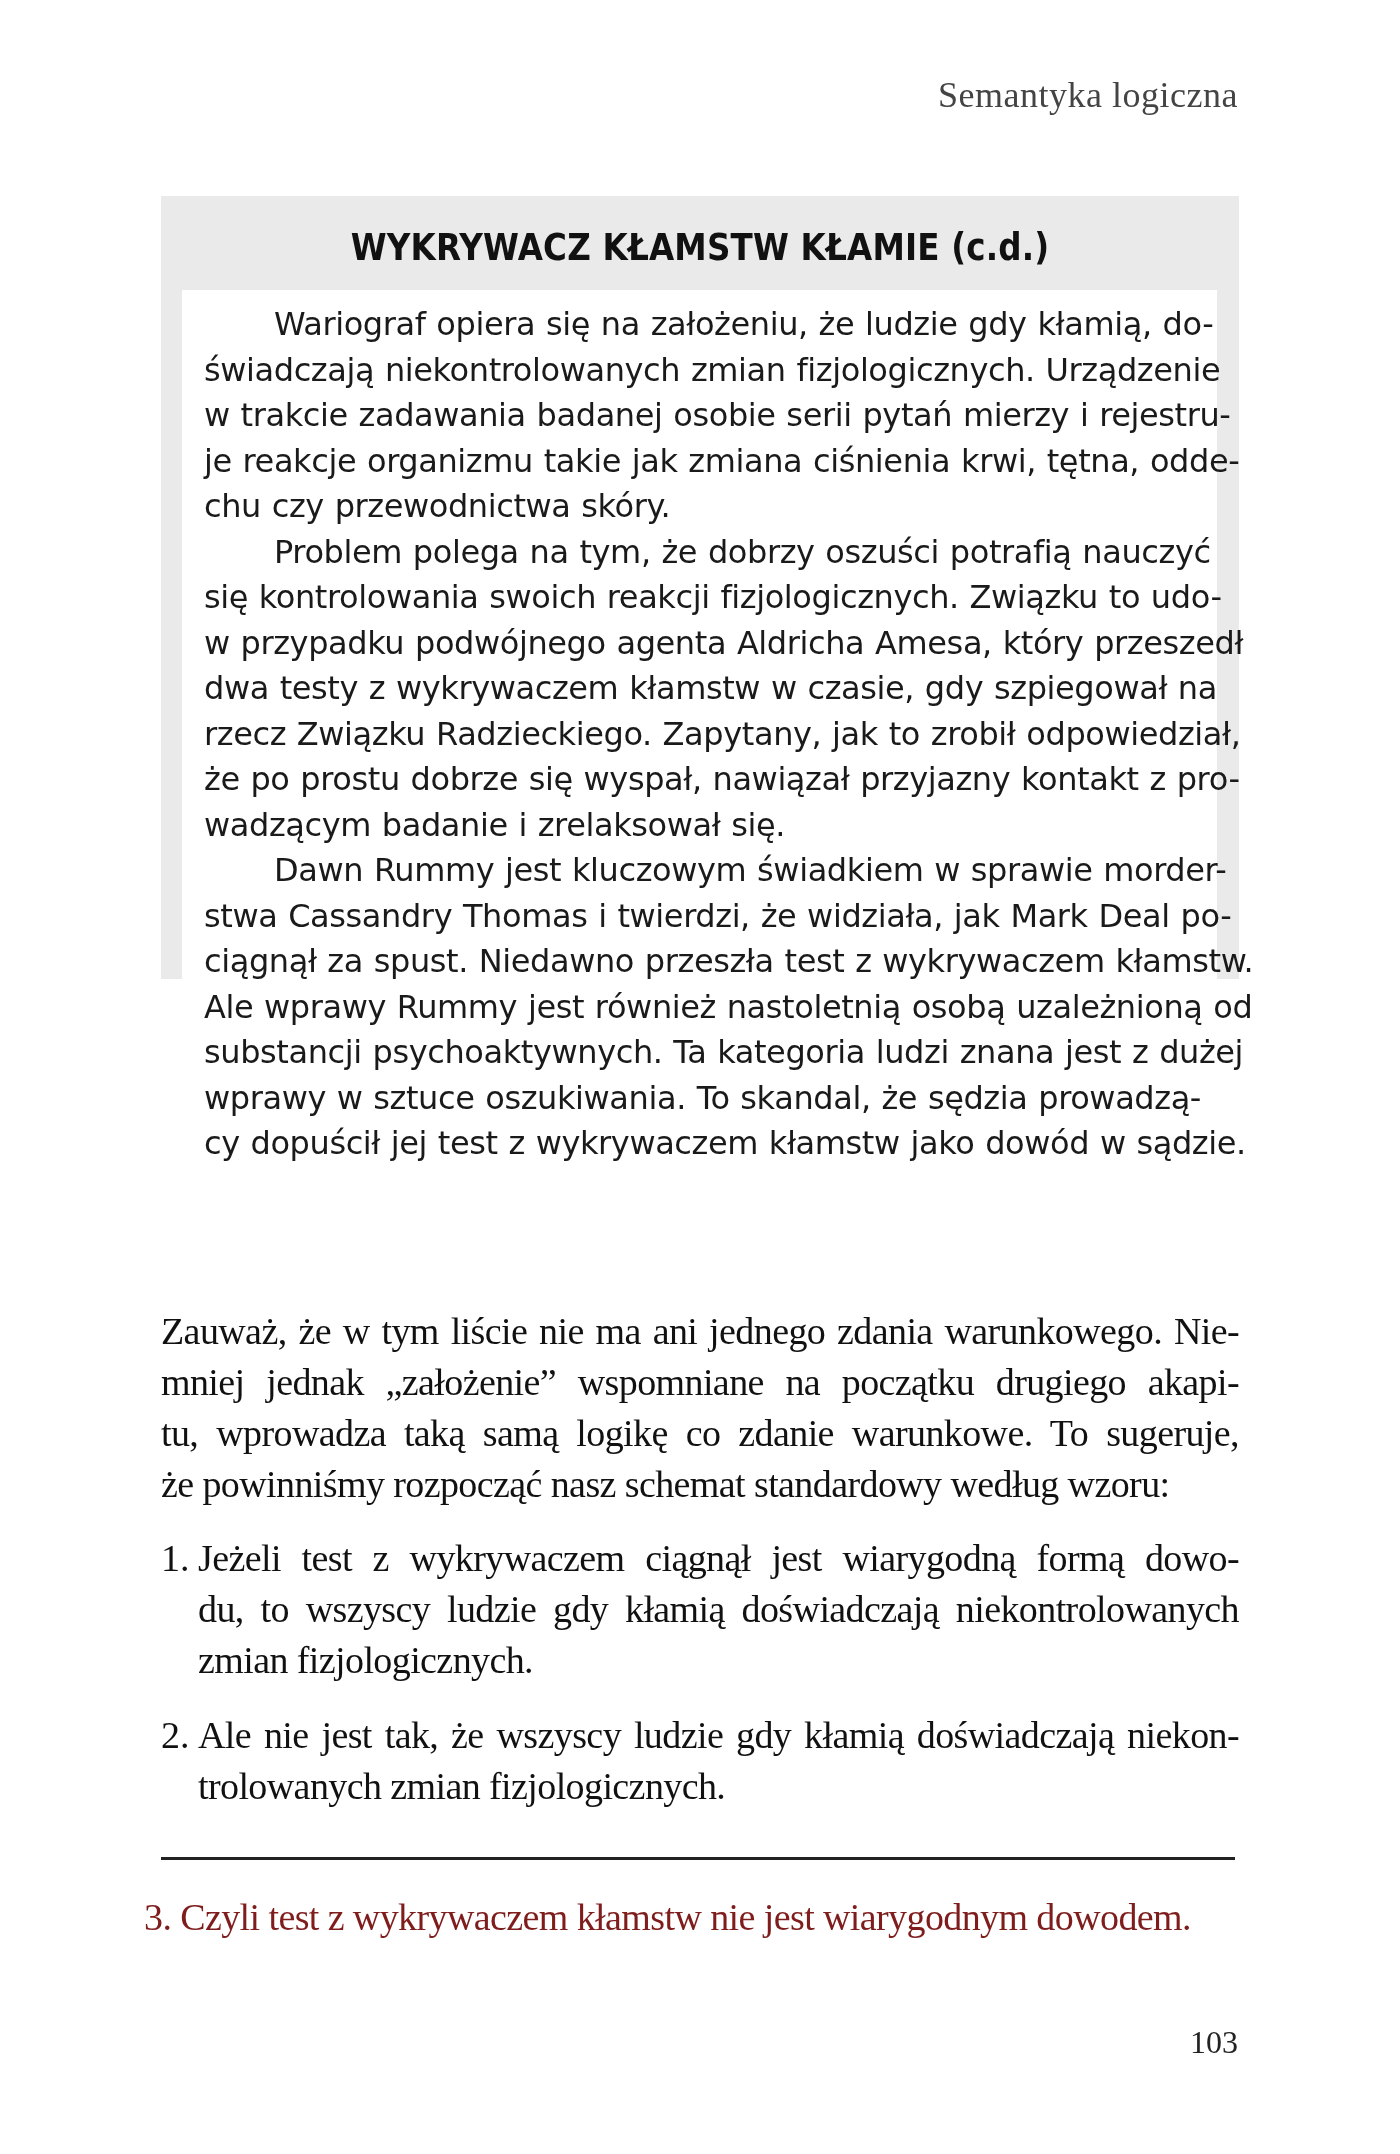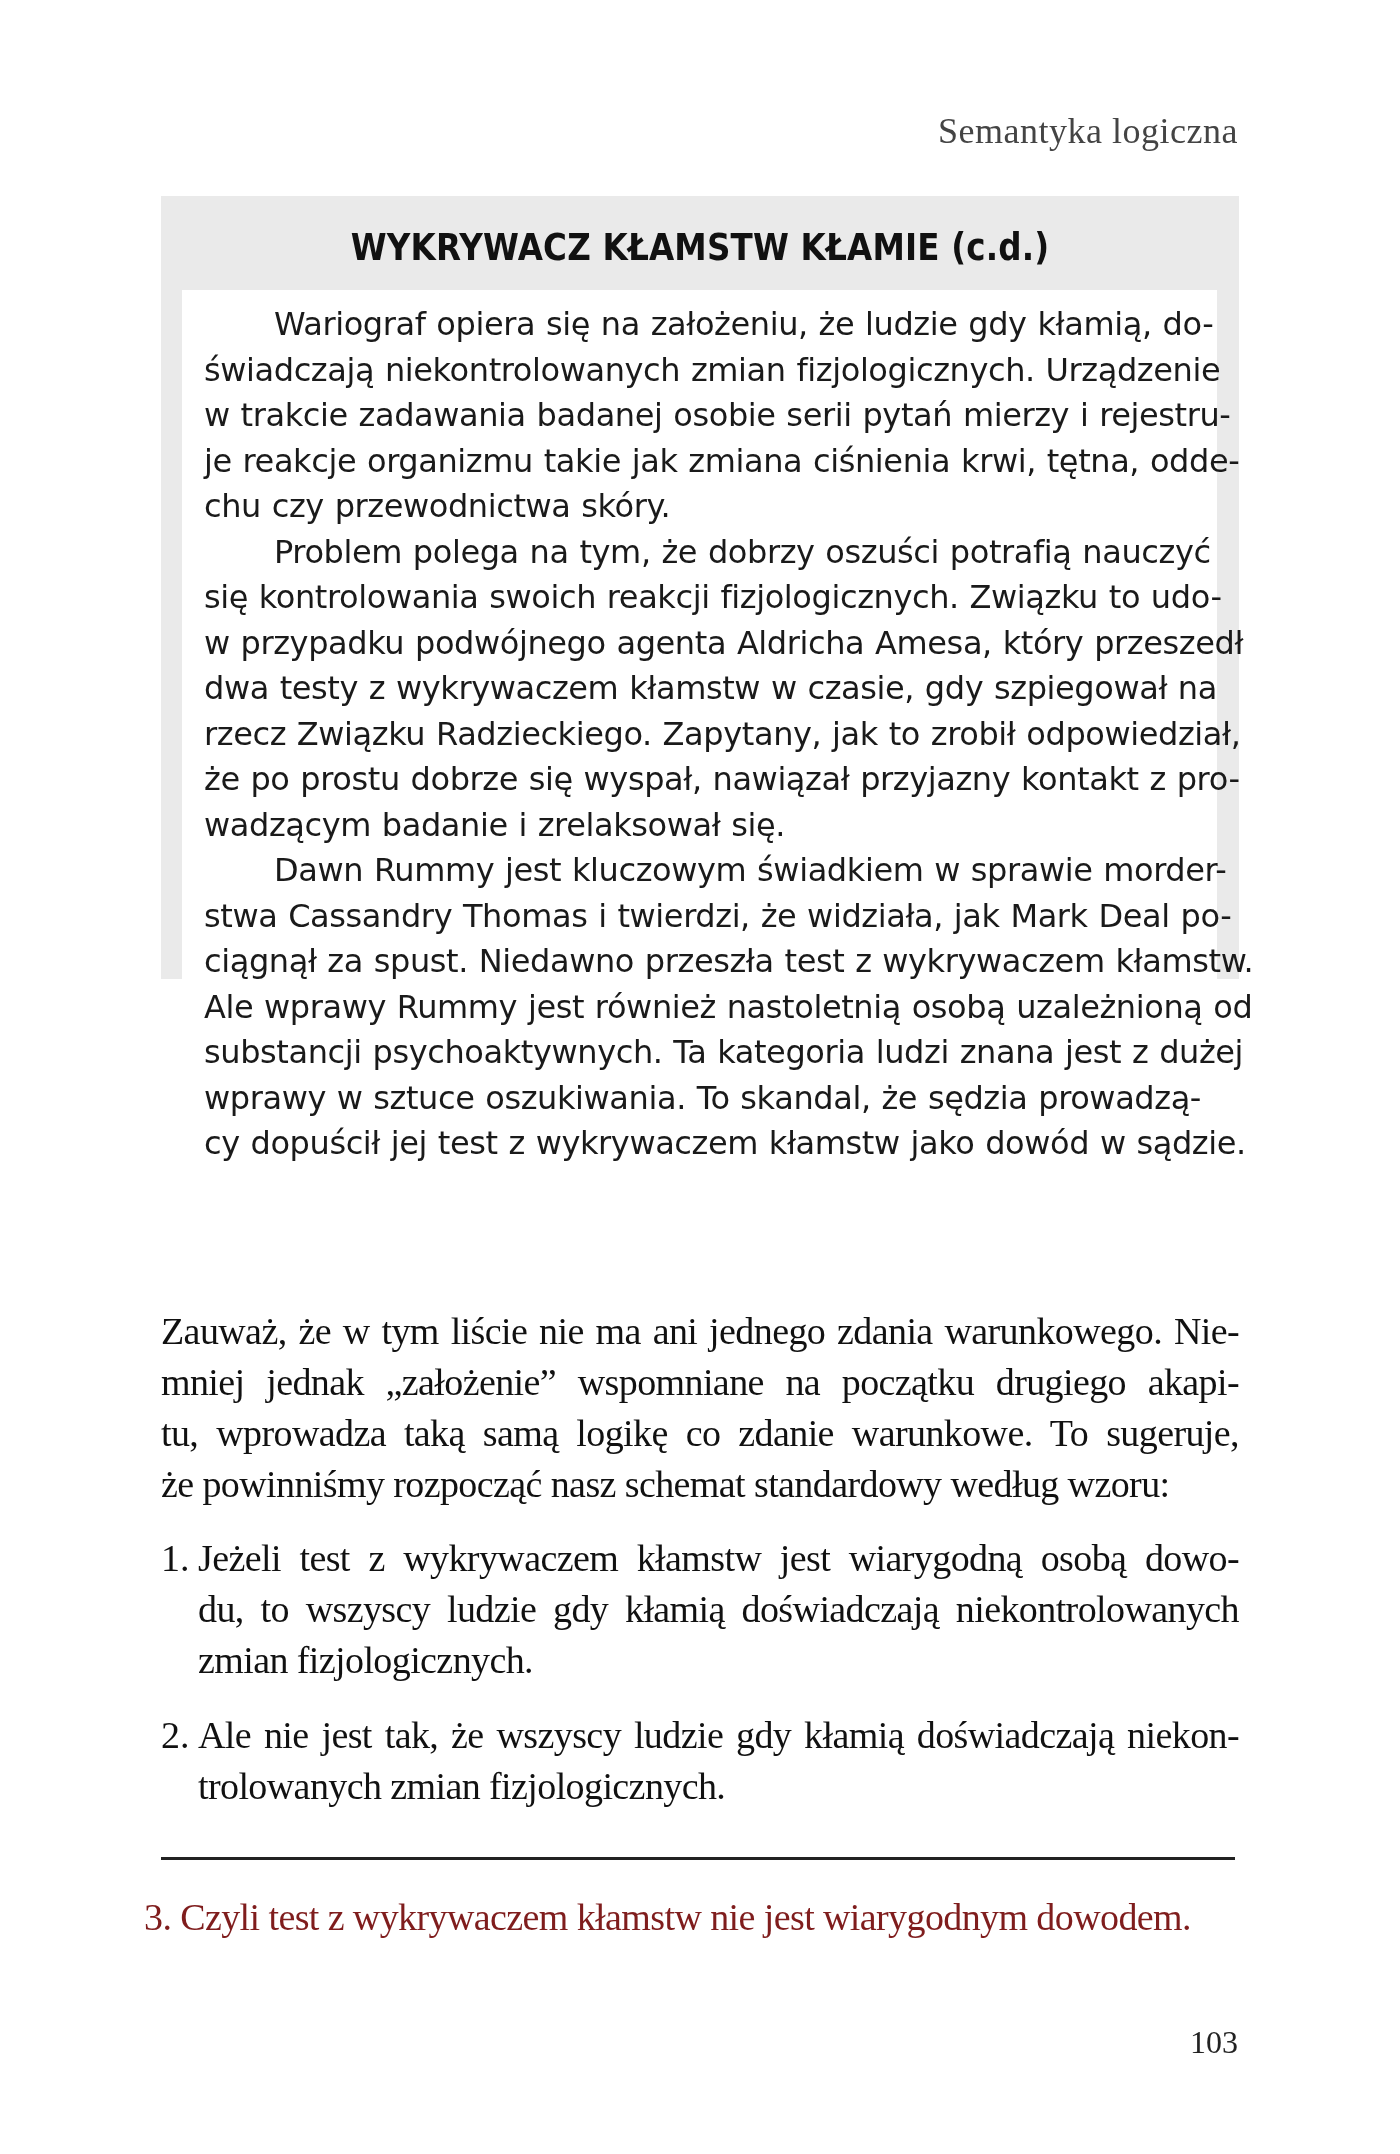--- a/index.html
+++ b/index.html
@@ -1,20 +1,20 @@
 <!DOCTYPE html>
 <html><head>
 <meta charset="utf-8">
 <style>
   html, body { margin: 0; padding: 0; background: #ffffff; }
   body { width: 1400px; height: 2154px; position: relative; overflow: hidden; color: #1a1a1a; }
   .running-head {
     position: absolute; right: 162px; top: 74px;
     font-family: "Liberation Serif", "DejaVu Serif", serif;
-    font-size: 36px; color: #444; letter-spacing: 0.5px; margin-top: 36px;
+    font-size: 36px; color: #444; letter-spacing: 0.5px;
   }
   .sidebar-box {
     position: absolute; left: 161px; top: 196px; width: 1078px; height: 783px;
     background: #eaeaea;
   }
   .sidebar-title {
     position: absolute; left: 0; right: 0; top: 30px; text-align: center;
     font-family: "DejaVu Sans", "Liberation Sans", sans-serif;
     font-weight: bold; font-size: 37px; letter-spacing: 0.2px; color: #111;
     transform: scaleX(0.88);
@@ -92,21 +92,21 @@
 <div class="body-text" style="top:1306px">
   <span class="ln">Zauważ, że w tym liście nie ma ani jednego zdania warunkowego. Nie-</span>
   <span class="ln">mniej jednak „założenie” wspomniane na początku drugiego akapi-</span>
   <span class="ln">tu, wprowadza taką samą logikę co zdanie warunkowe. To sugeruje,</span>
   <span class="ln last">że powinniśmy rozpocząć nasz schemat standardowy według wzoru:</span>
 </div>
 
 <div class="premise" style="top:1533px">
   <span class="num">1.</span>
   <div class="txt">
-    <span class="ln">Jeżeli test z wykrywaczem kłamstw jest wiarygodną osobą dowo-</span>
+    <span class="ln">Jeżeli test z wykrywaczem ciągnął jest wiarygodną formą dowo-</span>
     <span class="ln">du, to wszyscy ludzie gdy kłamią doświadczają niekontrolowanych</span>
     <span class="ln last">zmian fizjologicznych.</span>
   </div>
 </div>
 
 <div class="premise" style="top:1710px">
   <span class="num">2.</span>
   <div class="txt">
     <span class="ln">Ale nie jest tak, że wszyscy ludzie gdy kłamią doświadczają niekon-</span>
     <span class="ln last">trolowanych zmian fizjologicznych.</span>

